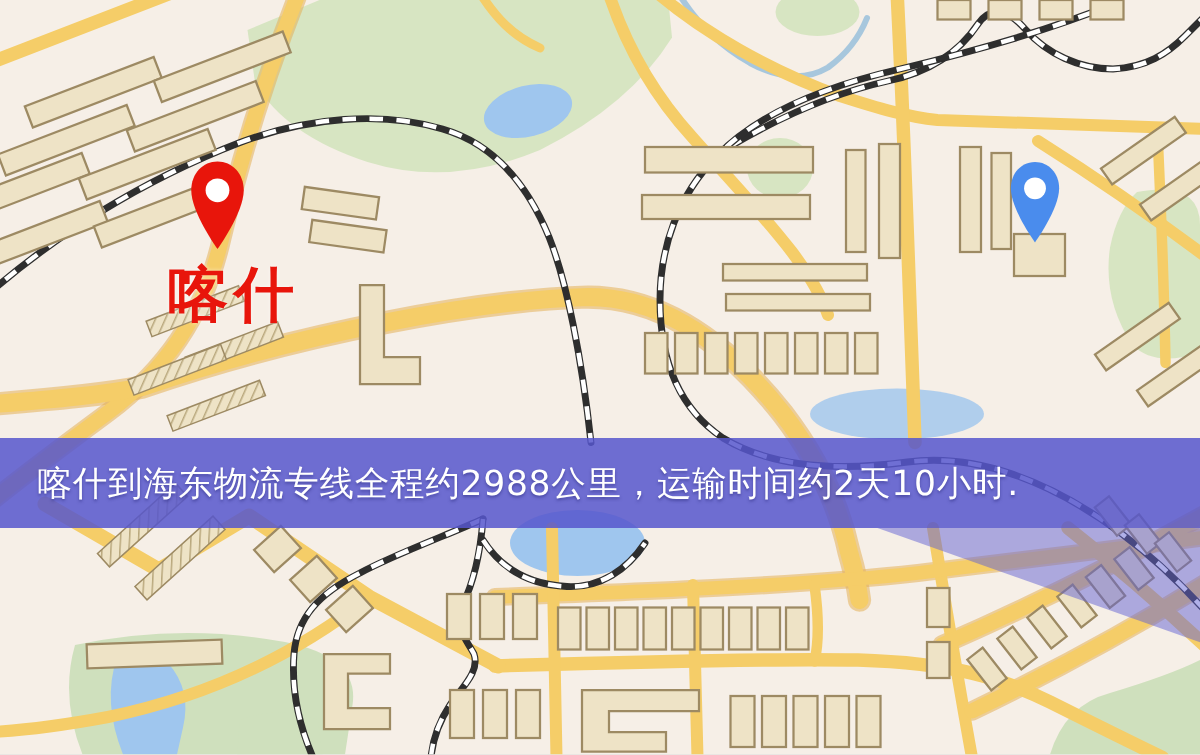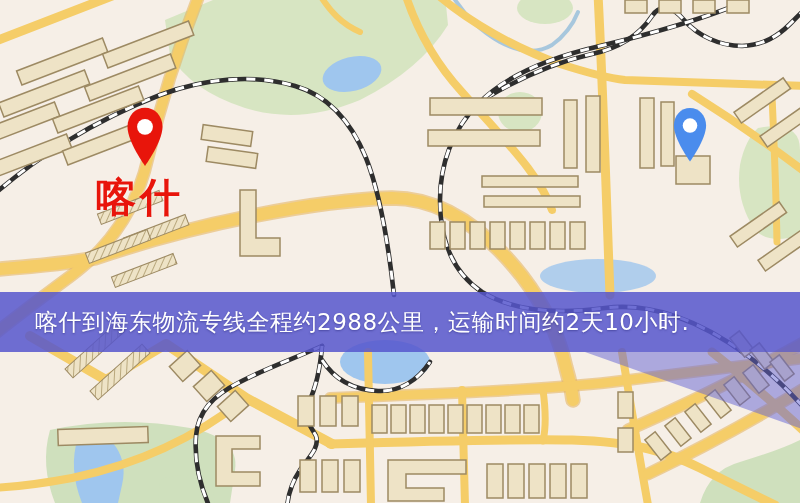--- a/index.html
+++ b/index.html
@@ -23,28 +23,28 @@
   .stream{fill:none;stroke:#9ec2dc;stroke-width:4;stroke-linecap:round;opacity:.9;}
   .road-casing{fill:none;stroke:var(--road_casing);stroke-linecap:round;stroke-linejoin:round;opacity:.55;}
   .road-fill{fill:none;stroke:var(--road);stroke-linecap:round;stroke-linejoin:round;}
   .rail-base{fill:none;stroke:var(--rail_dark);stroke-width:4.6;stroke-linecap:round;}
   .rail-dash{fill:none;stroke:var(--rail_light);stroke-width:3;stroke-dasharray:9 9;stroke-linecap:butt;}
   .bld{fill:var(--building);stroke:var(--building_edge);stroke-width:1.5;}
   .wedge{fill:var(--overlay_wedge);}
   #route-banner{
     position:absolute;left:0;top:292px;width:800px;height:60px;
     background:var(--banner_bg);display:flex;align-items:center;
-    box-sizing:border-box;padding-left:35px;
+    box-sizing:border-box;padding-left:25px;
   }
   #route-banner span{
     color:var(--banner_text);font-size:23px;letter-spacing:0.5px;
     text-shadow:0 1px 2px rgba(40,40,120,.5);white-space:nowrap;
   }
   .city-label{
-    position:absolute;width:120px;text-align:center;
+    position:absolute;width:120px;text-align:right;
     font-size:40px;font-weight:bold;letter-spacing:4px;line-height:1.1;
     text-shadow:0 0 3px rgba(255,255,255,.6);
   }
   #origin-label{left:80px;top:175px;color:var(--origin_color);}
   #dest-label{left:632px;top:175px;color:var(--dest_label);}
   .pin{position:absolute;}
   #origin-pin{left:120px;top:100px;}
   #dest-pin{left:667px;top:101px;}
 </style>
 </head>

